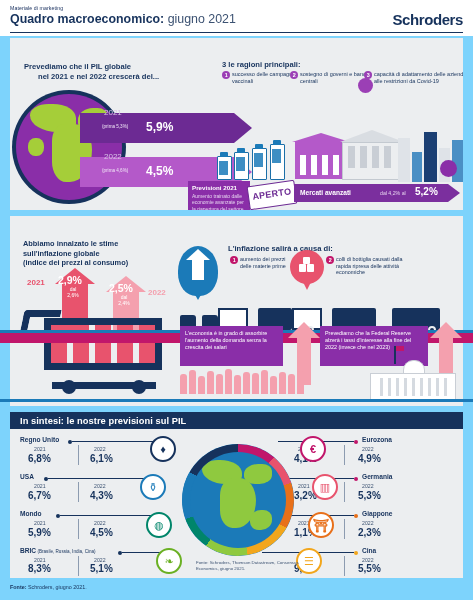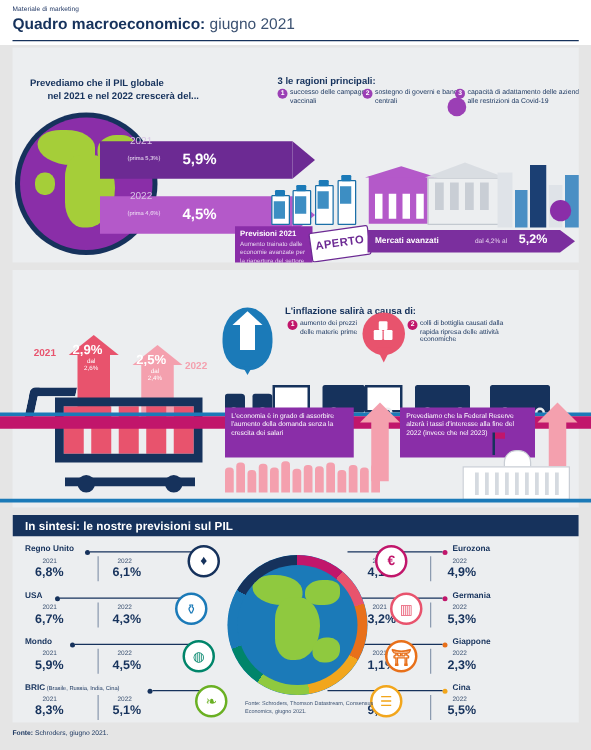--- a/index.html
+++ b/index.html
@@ -1,21 +1,21 @@
 <!DOCTYPE html>
 <html><head>
 <meta charset="utf-8">
 <style>
   html,body{margin:0;padding:0;background:#ffffff;}
   body{
     width:473px;height:600px;overflow:hidden;
     font-family:"Liberation Sans","DejaVu Sans",sans-serif;
     color:#1b3260;
   }
-  .page{position:relative;width:473px;height:600px;background:#e5e5e5;}
+  .page{position:relative;width:473px;height:600px;background:#7dd3fc;}
 
   
   .top{position:absolute;left:0;top:0;width:473px;height:36px;background:#fff;}
   .mkt{position:absolute;left:10px;top:5px;font-size:5.2px;color:#1b3260;letter-spacing:.1px;}
   .maintitle{position:absolute;left:10px;top:12px;font-size:12.4px;color:#16325c;white-space:nowrap;}
   .maintitle b{font-weight:bold;}
   .maintitle span{font-weight:normal;color:#3c5272;}
   .brand{position:absolute;right:10px;top:11px;font-size:15px;font-weight:bold;color:#16325c;letter-spacing:-.4px;}
   .rule{position:absolute;left:10px;top:32px;width:453px;height:1.4px;background:#16325c;}
 
@@ -187,20 +187,21 @@
   .footnote b{font-weight:bold;}
 </style>
 </head>
 <body>
 
 <div class="page">
 
   <div class="top">
     <div class="mkt">Materiale di marketing</div>
     <div class="maintitle"><b>Quadro macroeconomico:</b><span> giugno 2021</span></div>
+    <div class="brand">Schroders</div>
     <div class="rule"></div>
   </div>
 
   <div class="sec1">
 
     <div class="s1-left-title">
       <span>Prevediamo che il PIL globale</span>
       <span class="ind">nel 2021 e nel 2022 crescerà del...</span>
     </div>
 
@@ -291,20 +292,25 @@
       <div class="head"></div>
     </div>
     <div class="mk-label" style="left:290px;top:151px;">Mercati avanzati</div>
     <div class="mk-from" style="left:370px;top:152px;">dal 4,2% al</div>
     <div class="mk-val" style="left:405px;top:148px;">5,2%</div>
 
   </div>
 
   <div class="sec2">
 
+    <div class="s2-left-title">
+      <span>Abbiamo innalzato le stime</span><br>
+      <span>sull'inflazione globale</span><br>
+      <span>(indice dei prezzi al consumo)</span>
+    </div>
 
     <div class="uparrow" style="position:absolute;left:45px;top:52px;width:40px;height:44px;">
       <div class="tip" style="border-bottom:16px solid #e8536d;"></div>
       <div class="stem" style="left:7px;top:15px;width:26px;height:52px;background:#e8536d;position:absolute;"></div>
     </div>
     <div class="yr-lbl" style="left:17px;top:62px;color:#e8536d;">2021</div>
     <div class="pct-big" style="left:48px;top:58px;">2,9%</div>
     <div class="pct-sm" style="left:49px;top:70px;width:28px;">dal</div>
     <div class="pct-sm" style="left:49px;top:76px;width:28px;">2,6%</div>
 

